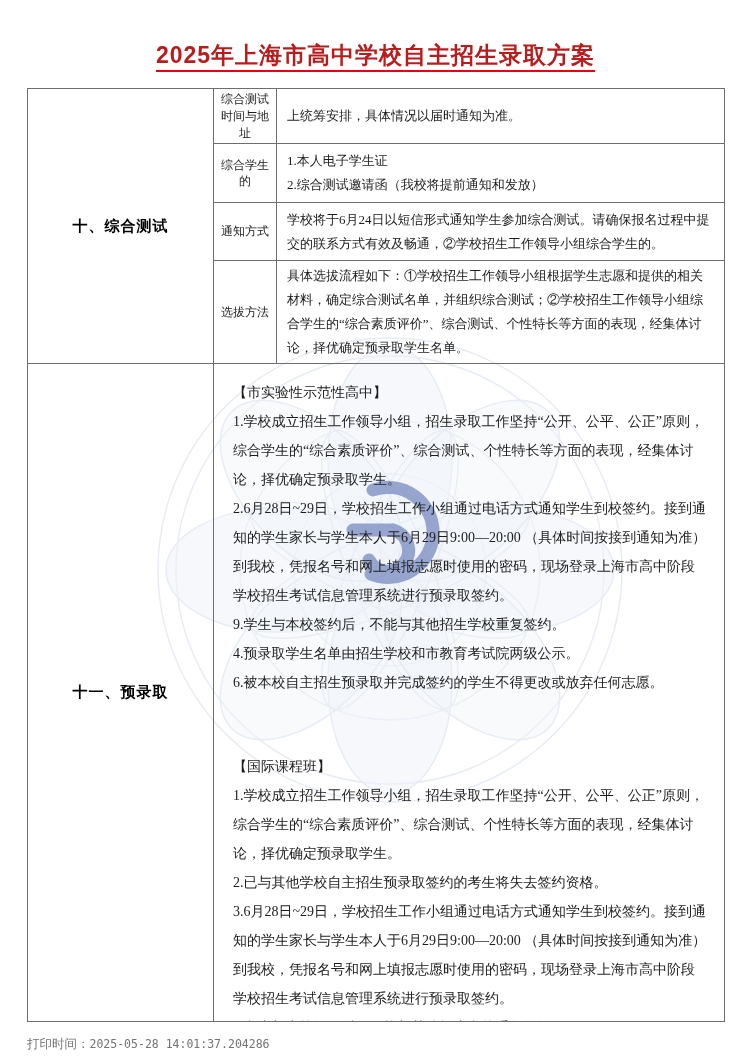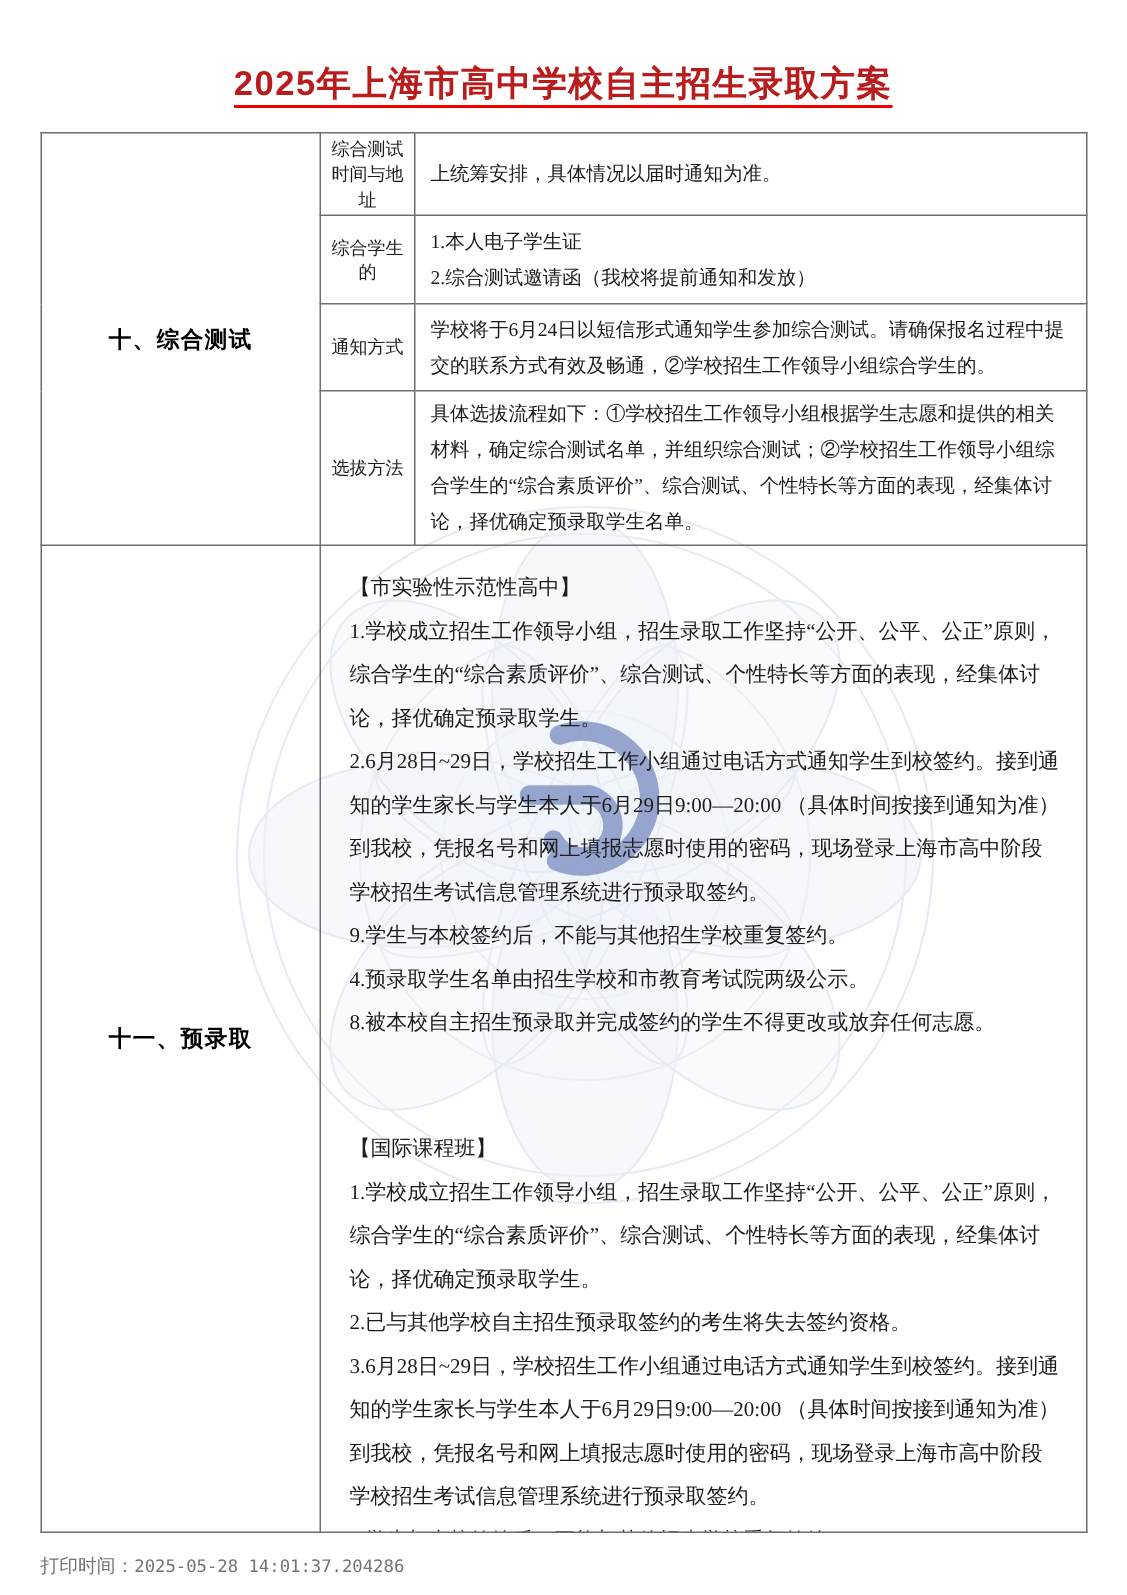--- a/index.html
+++ b/index.html
@@ -122,21 +122,21 @@
   </tr>
   <tr class="r5">
     <td class="section-label">十一、预录取</td>
     <td class="big-cell" colspan="2">
       <div class="big-inner">
         <p>【市实验性示范性高中】</p>
         <p>1.学校成立招生工作领导小组，招生录取工作坚持“公开、公平、公正”原则，综合学生的“综合素质评价”、综合测试、个性特长等方面的表现，经集体讨论，择优确定预录取学生。</p>
         <p>2.6月28日~29日，学校招生工作小组通过电话方式通知学生到校签约。接到通知的学生家长与学生本人于6月29日9:00—20:00 （具体时间按接到通知为准）到我校，凭报名号和网上填报志愿时使用的密码，现场登录上海市高中阶段学校招生考试信息管理系统进行预录取签约。</p>
         <p>9.学生与本校签约后，不能与其他招生学校重复签约。</p>
         <p>4.预录取学生名单由招生学校和市教育考试院两级公示。</p>
-        <p>8.被本校自主招生预录取并完成签约的学生不得更改或放弃任何志愿。</p>
+        <p>6.被本校自主招生预录取并完成签约的学生不得更改或放弃任何志愿。</p>
         <p class="block-gap">【国际课程班】</p>
         <p>1.学校成立招生工作领导小组，招生录取工作坚持“公开、公平、公正”原则，综合学生的“综合素质评价”、综合测试、个性特长等方面的表现，经集体讨论，择优确定预录取学生。</p>
         <p>2.已与其他学校自主招生预录取签约的考生将失去签约资格。</p>
         <p>3.6月28日~29日，学校招生工作小组通过电话方式通知学生到校签约。接到通知的学生家长与学生本人于6月29日9:00—20:00 （具体时间按接到通知为准）到我校，凭报名号和网上填报志愿时使用的密码，现场登录上海市高中阶段学校招生考试信息管理系统进行预录取签约。</p>
         <p>4.学生与本校签约后，不能与其他招生学校重复签约。</p>
 
       </div>
     </td>
   </tr>
 </tbody>

